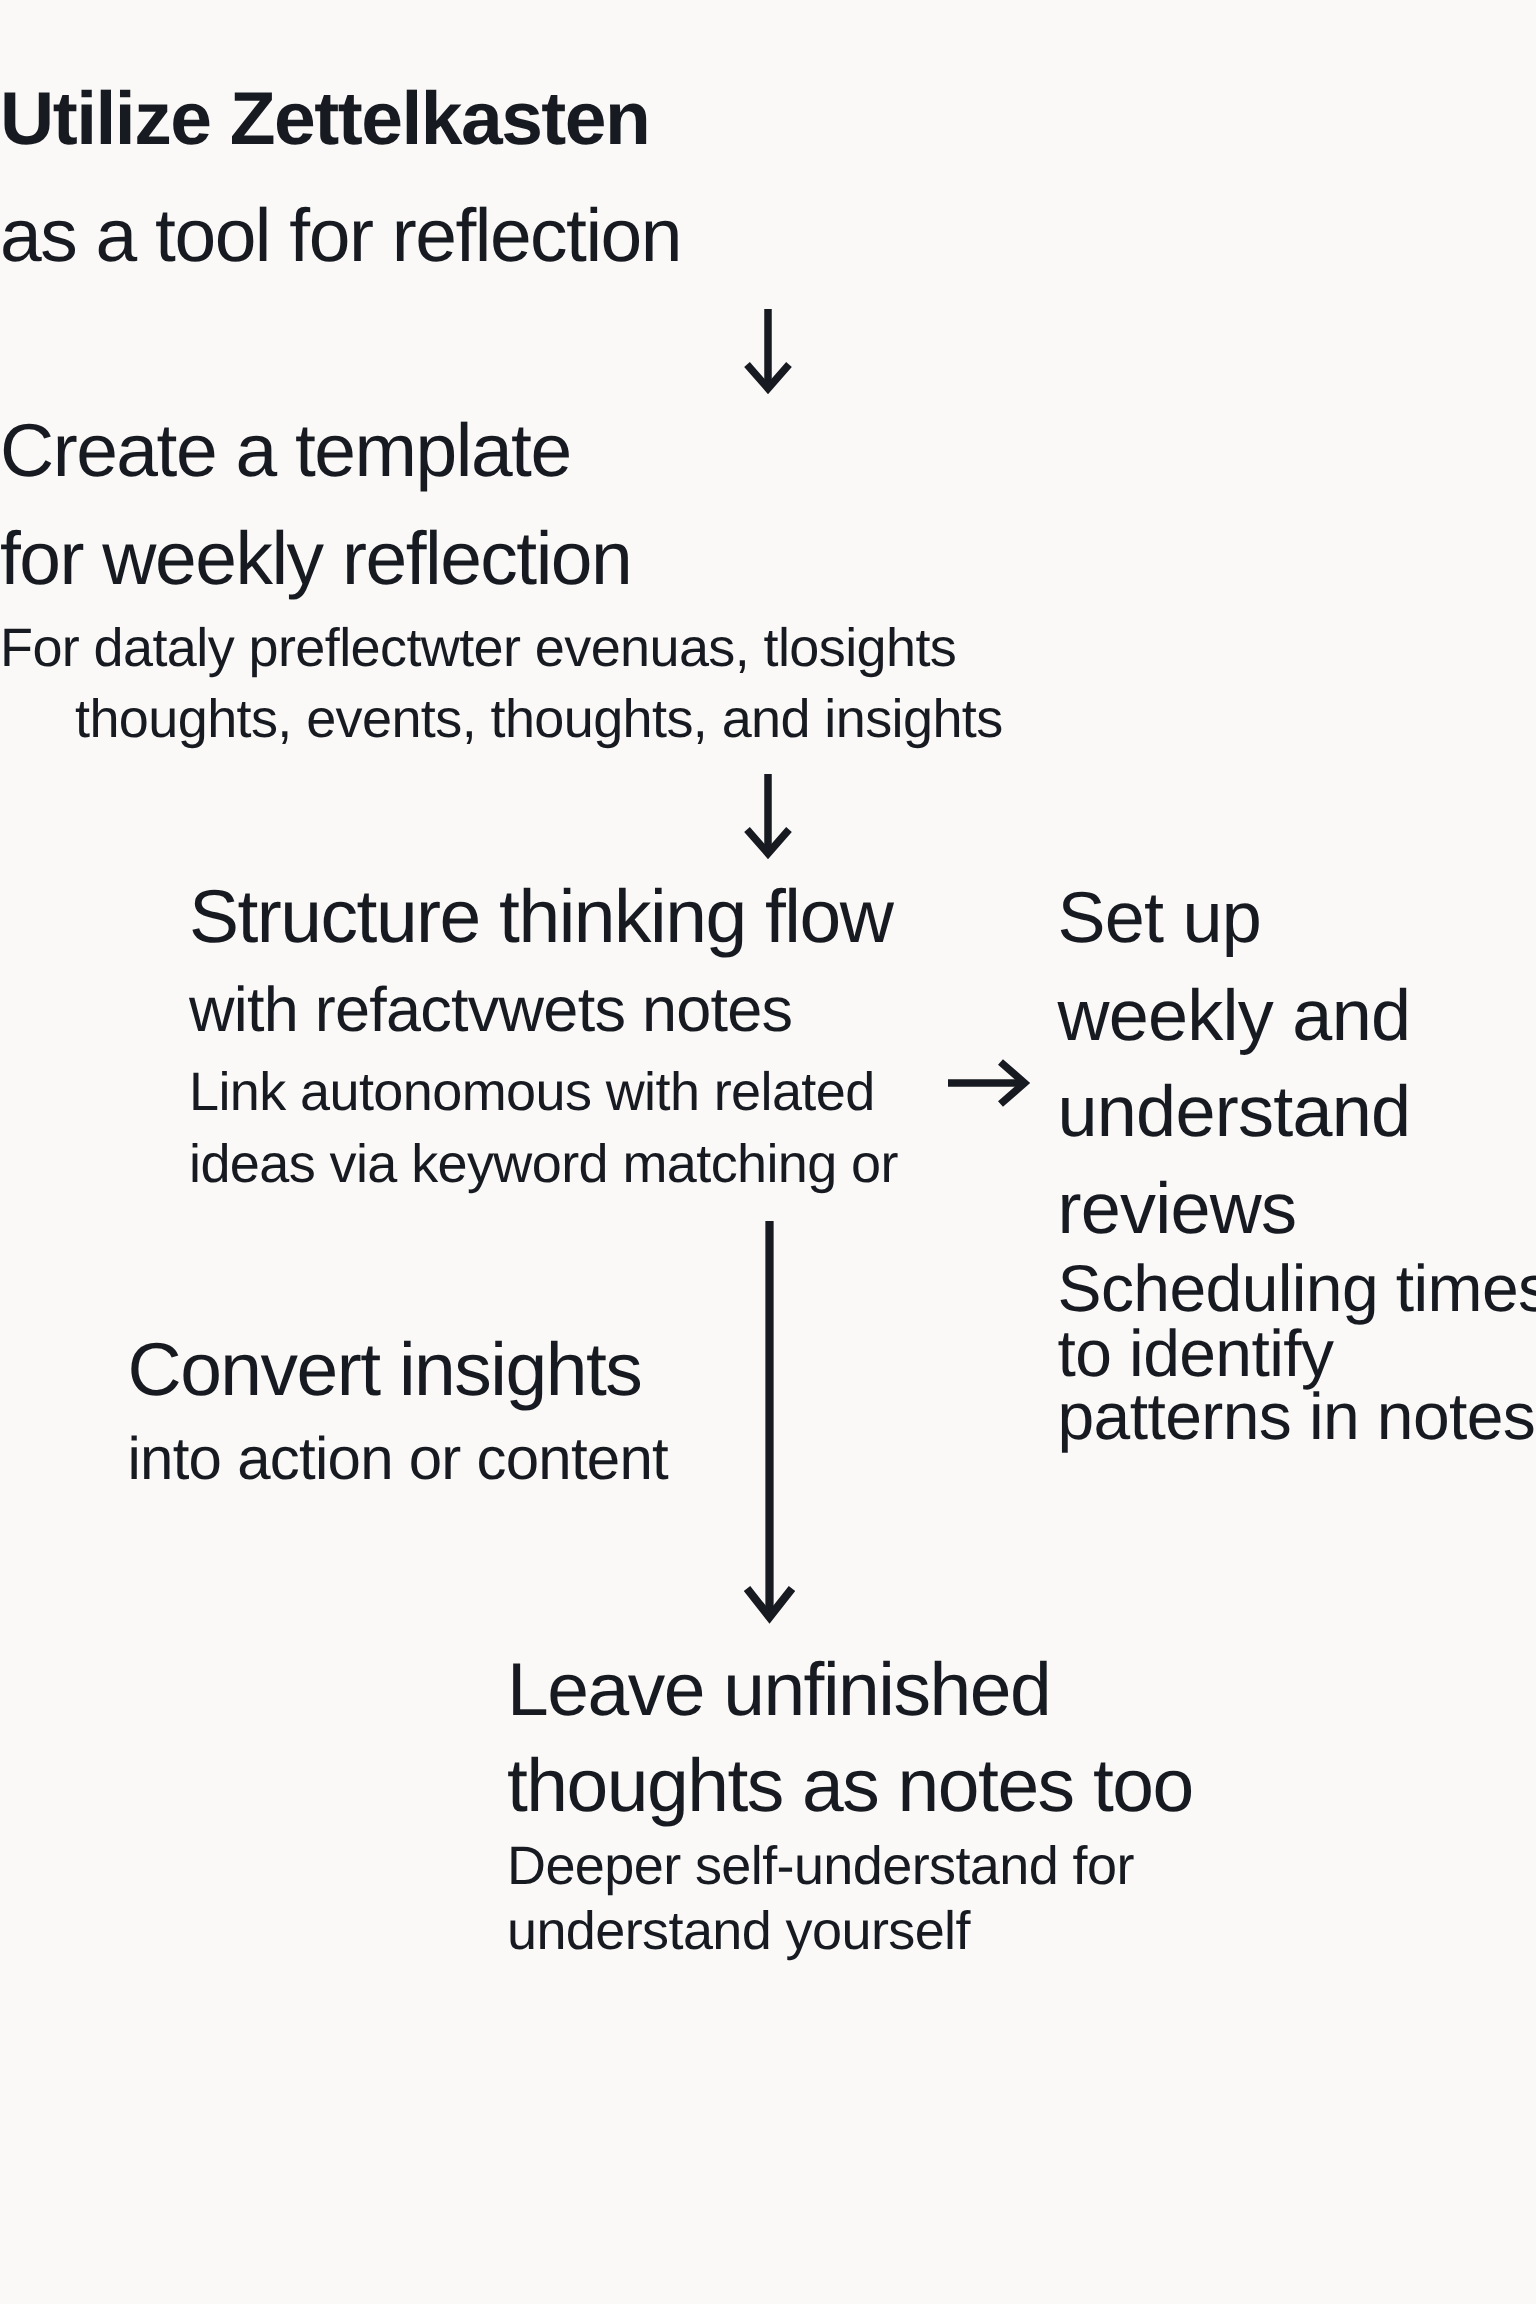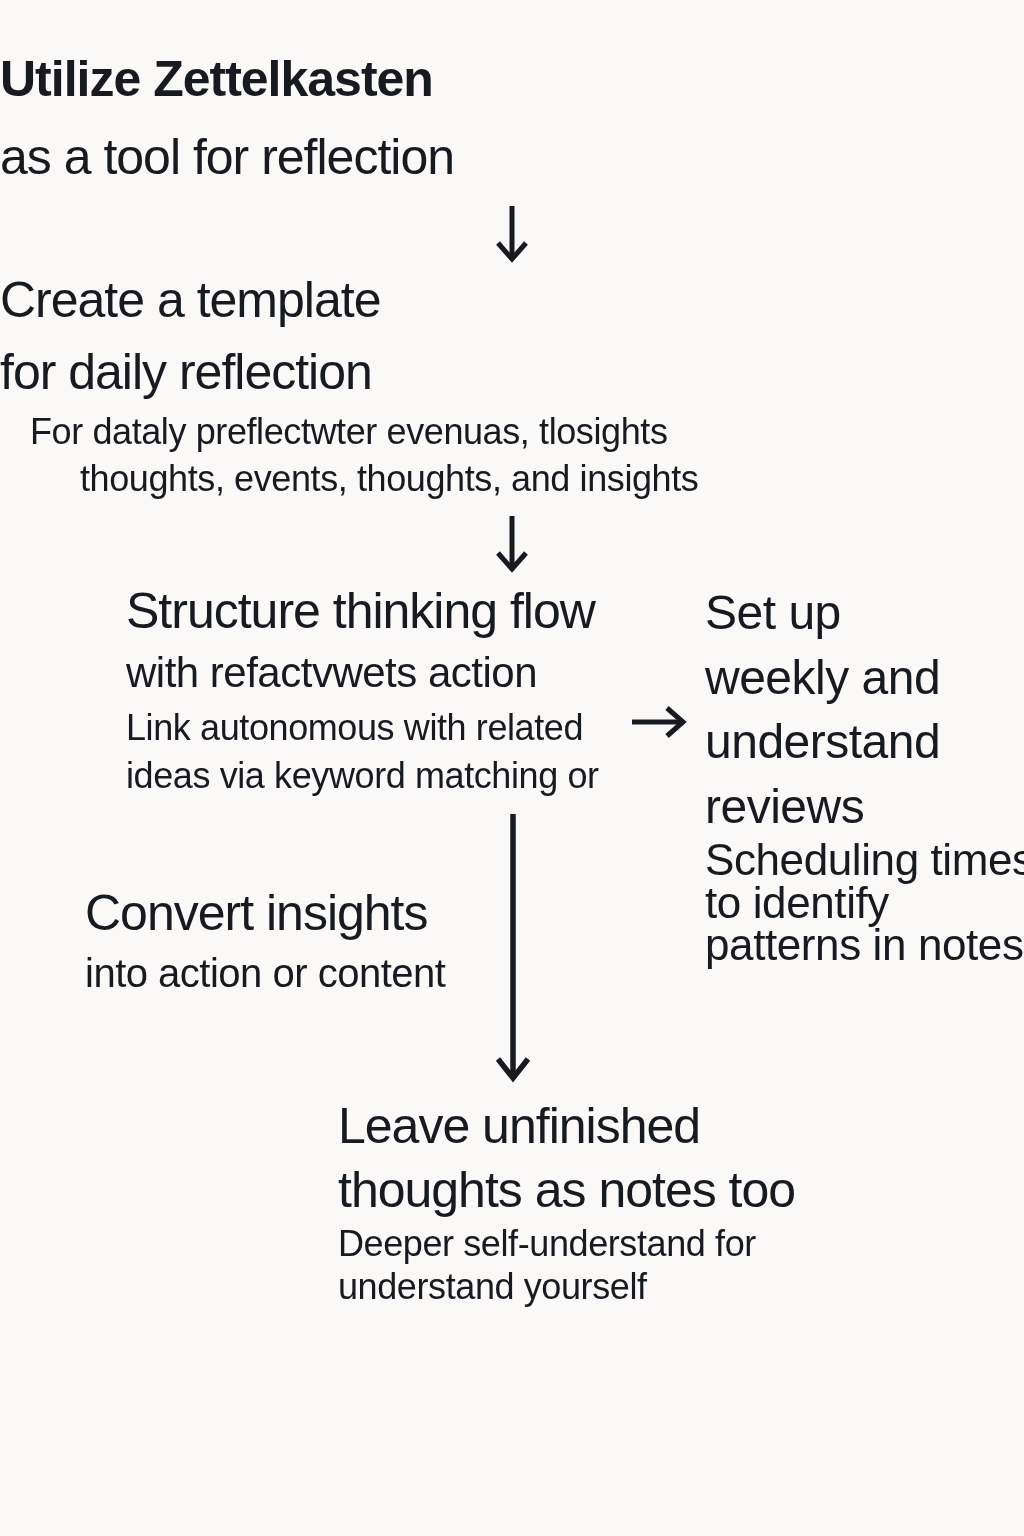--- a/index.html
+++ b/index.html
@@ -23,21 +23,21 @@
   .s36  { font-size: 36px; font-weight: 400; letter-spacing: -0.4px; }
   .s34  { font-size: 44px; font-weight: 400; letter-spacing: -0.4px; }
 
   .lh78 { line-height: 78px; }
   .lh72 { line-height: 72px; }
   .lh64 { line-height: 64px; }
   .lh645{ line-height: 64.5px; }
   .lh62 { line-height: 62px; }
   .lh60 { line-height: 60px; }
   .lh48 { line-height: 48px; }
-  .lh47 { line-height: 47px; padding-left: 30px; }
+  .lh47 { line-height: 47px; }
   .lh44 { line-height: 44px; }
   .lh43 { line-height: 43px; }
   .lh425{ line-height: 42.5px; }
 
   .shift-right { transform: translateX(50px); }
 
   .arrow { position: absolute; }
   .arrow svg { display: block; }
   .stroke {
     fill: none;
@@ -58,35 +58,35 @@
 
   <div class="arrow" style="left:495px; top:204px;">
     <svg width="34" height="60" viewBox="0 0 34 60">
       <path class="stroke" stroke-width="5" d="M17 2 V53"></path>
       <polyline class="stroke" stroke-width="5" points="3,39 17,55 31,39"></polyline>
     </svg>
   </div>
 
   <div class="node center" style="top:264px;">
     <div class="h50 lh72">Create a template</div>
-    <div class="h50 lh72">for daily reflection</div>
+    <div class="h50 lh72">for weekly reflection</div>
     <div class="s36 lh47">For dataly preflectwter evenuas, tlosights</div>
     <div class="s36 lh47 shift-right">thoughts, events, thoughts, and insights</div>
   </div>
 
   <div class="arrow" style="left:495px; top:514px;">
     <svg width="34" height="60" viewBox="0 0 34 60">
       <path class="stroke" stroke-width="5" d="M17 2 V53"></path>
       <polyline class="stroke" stroke-width="5" points="3,39 17,55 31,39"></polyline>
     </svg>
   </div>
 
   <div class="node" style="left:126px; top:580px;">
     <div class="h50 lh62">Structure thinking flow</div>
-    <div class="h42 lh62">with refactvwets action</div>
+    <div class="h42 lh62">with refactvwets notes</div>
     <div class="s36 lh48">Link autonomous with related</div>
     <div class="s36 lh48">ideas via keyword matching or</div>
   </div>
 
   <div class="arrow" style="left:630px; top:705px;">
     <svg width="60" height="34" viewBox="0 0 60 34">
       <path class="stroke" stroke-width="5" d="M2 17 H51"></path>
       <polyline class="stroke" stroke-width="5" points="37,3 53,17 37,31"></polyline>
     </svg>
   </div>

